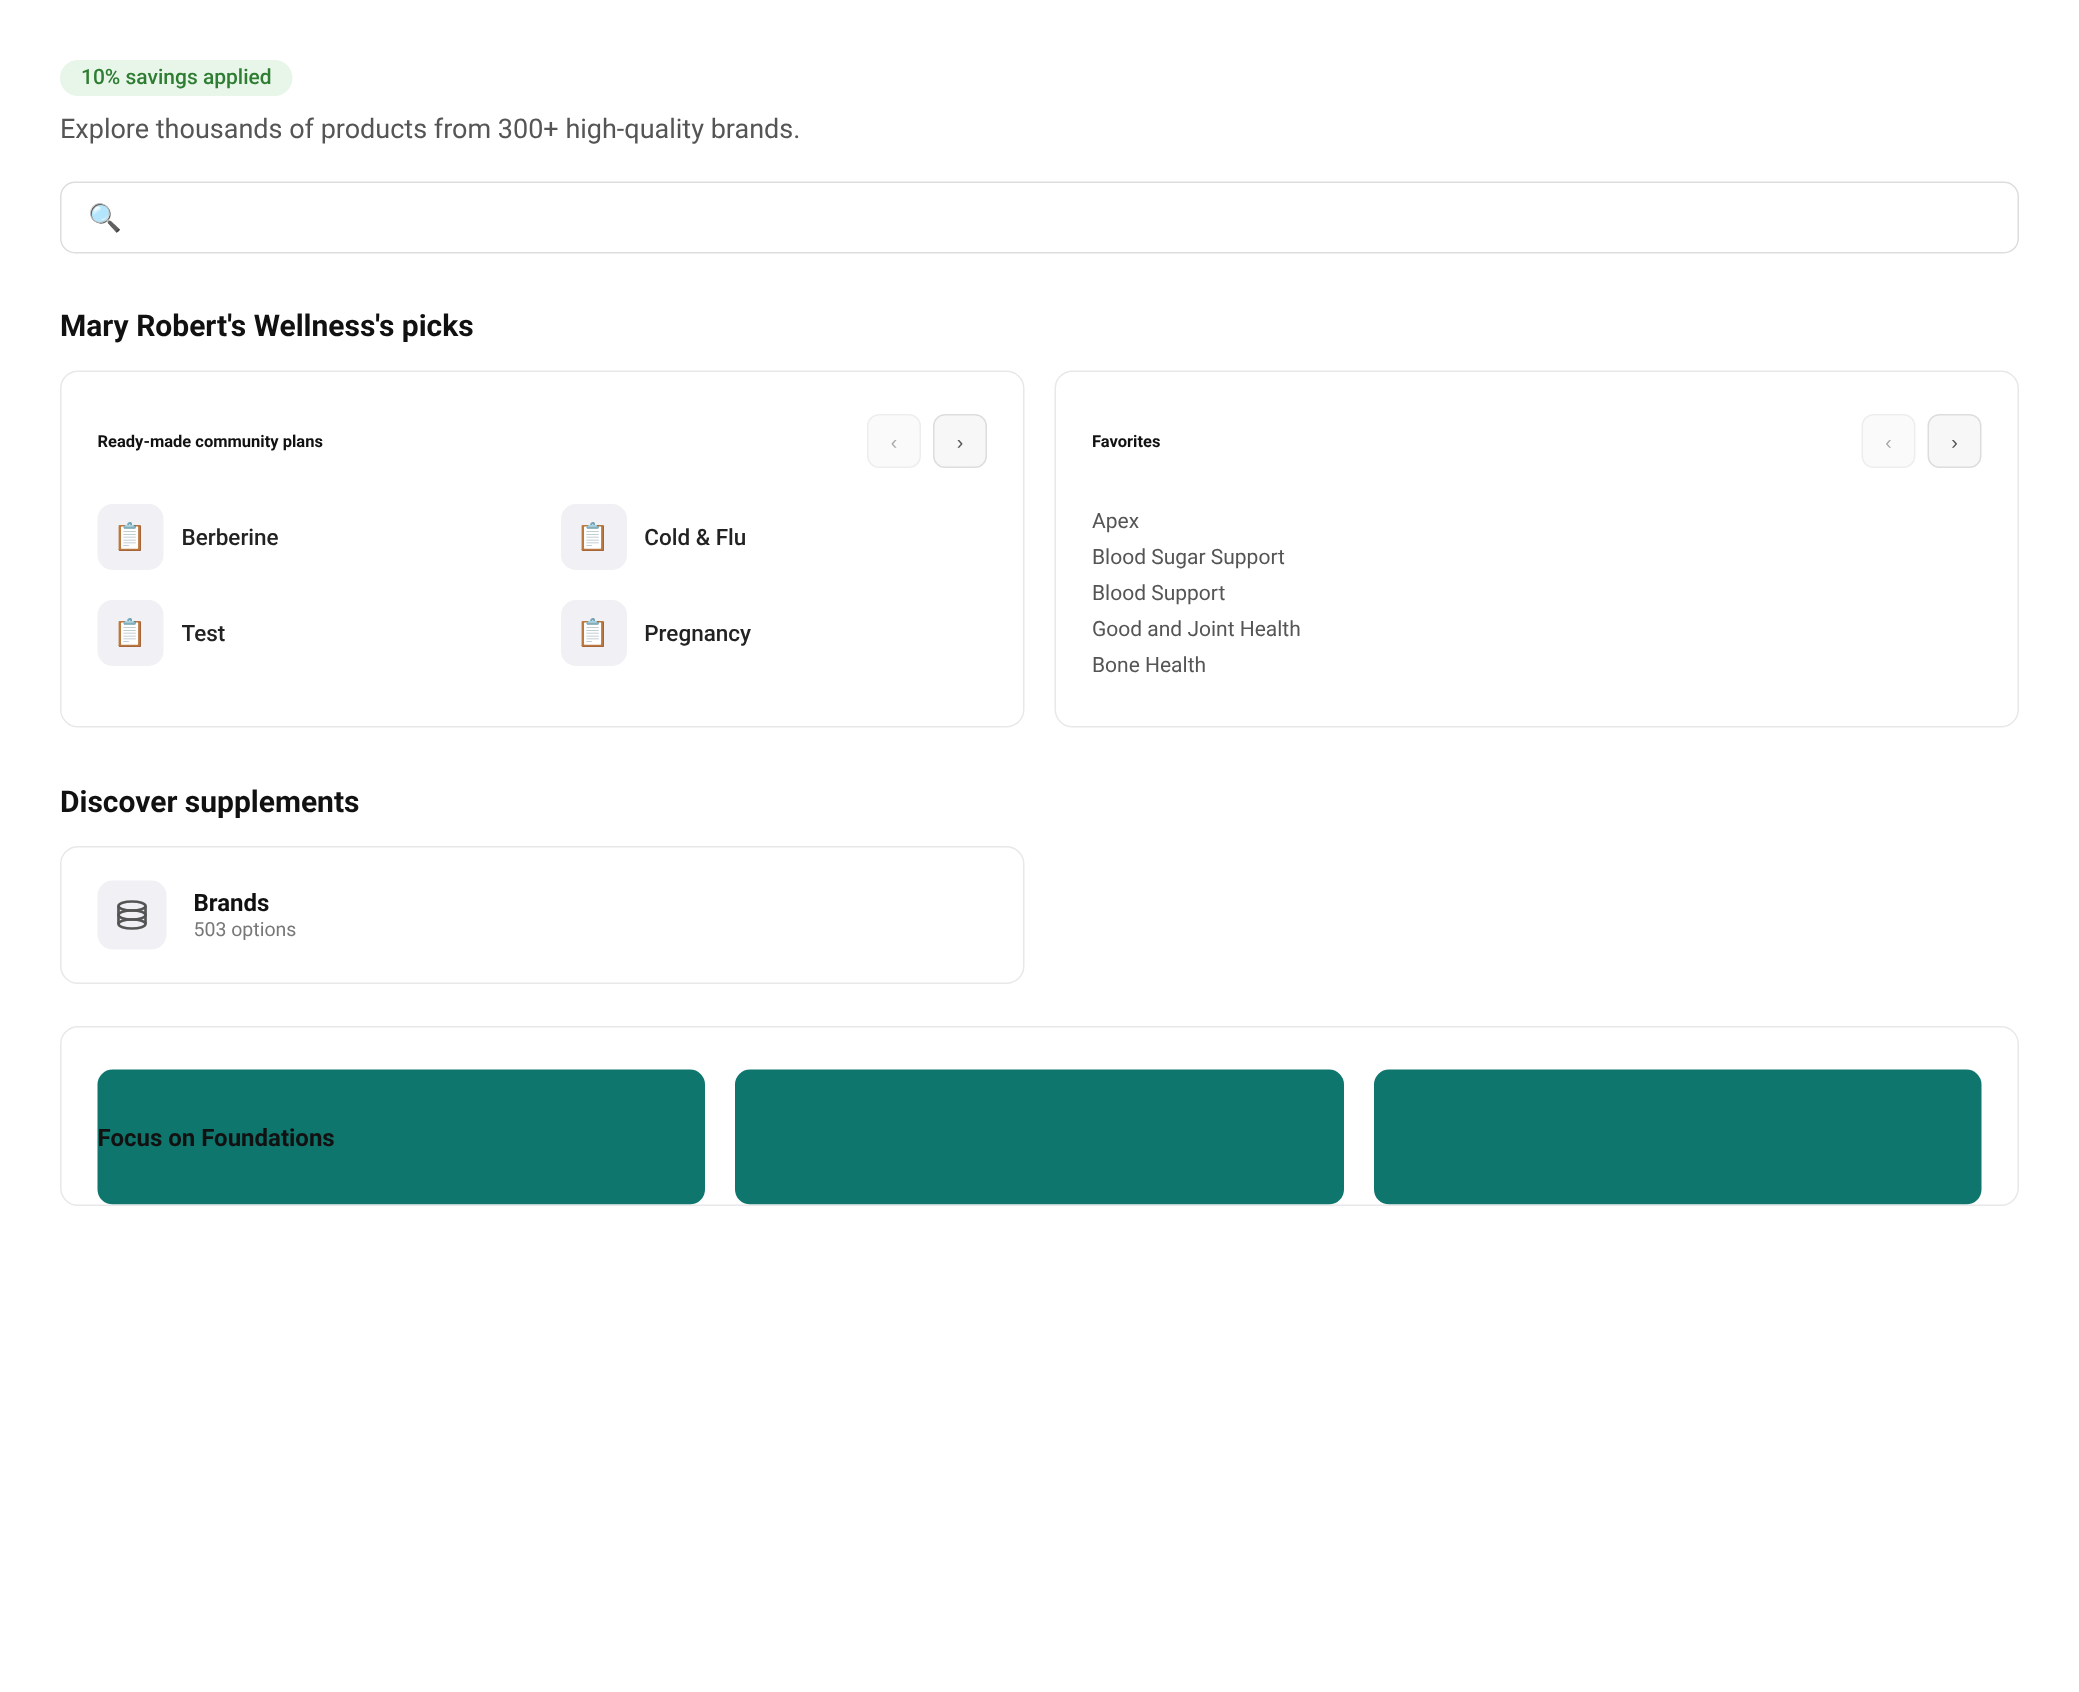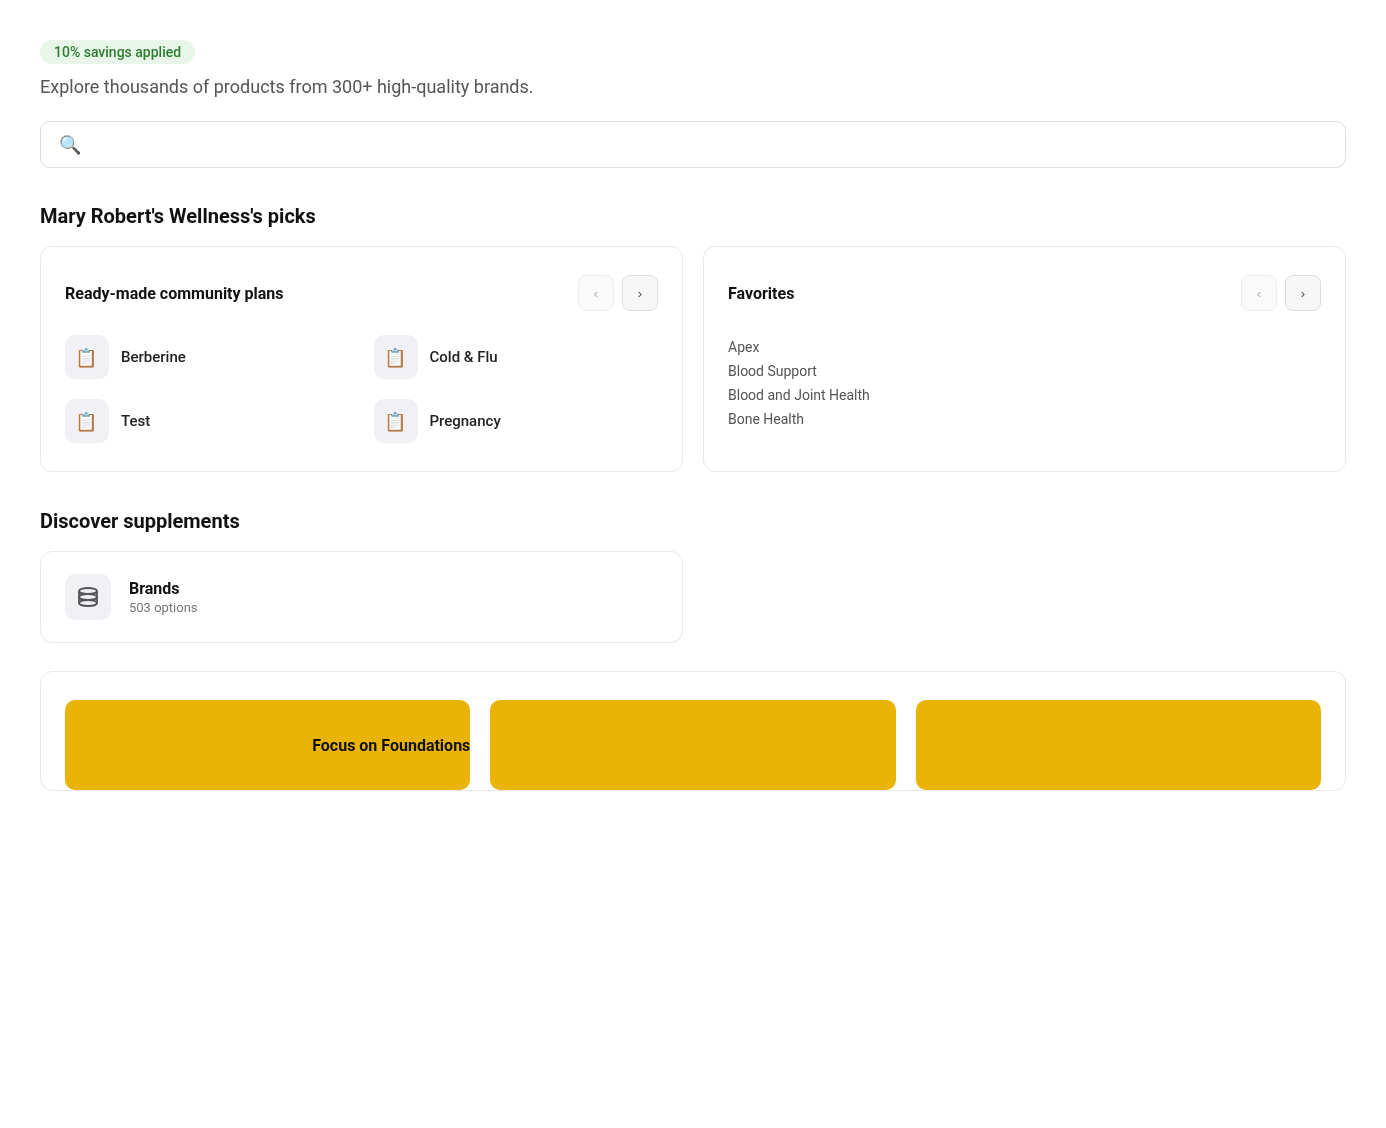--- a/index.html
+++ b/index.html
@@ -85,21 +85,21 @@
     }
 
     .card-header {
       display: flex;
       align-items: center;
       justify-content: space-between;
       margin-bottom: 24px;
     }
 
     .card-title {
-      font-size: 16px;
+      font-size: 11px;
       font-weight: 700;
       color: #111;
     }
 
     .nav-buttons {
       display: flex;
       gap: 8px;
     }
 
     .nav-btn {
@@ -225,26 +225,26 @@
       overflow: hidden;
     }
 
     .bottom-inner-grid {
       display: grid;
       grid-template-columns: 1fr 1fr 1fr;
       gap: 20px;
     }
 
     .bottom-card-placeholder {
-      background: #eab308;
+      background: #0f766e;
       border-radius: 10px;
       height: 90px;
       display: flex;
       align-items: center;
-      justify-content: flex-end;
+      justify-content: flex-start;
     }
 
     .bottom-card-text {
       font-size: 16px;
       font-weight: 700;
       color: #111;
       text-align: center;
     }
   </style>
 </head>
@@ -295,22 +295,23 @@
     <div class="card-header">
       <span class="card-title">Favorites</span>
       <div class="nav-buttons">
         <button class="nav-btn disabled">‹</button>
         <button class="nav-btn">›</button>
       </div>
     </div>
     <div class="favorites-grid">
       <div>
         <div class="fav-item">Apex</div>
+        <div class="fav-item">Blood Sugar Support</div>
         <div class="fav-item">Blood Support</div>
-        <div class="fav-item">Blood and Joint Health</div>
+        <div class="fav-item">Good and Joint Health</div>
         <div class="fav-item">Bone Health</div>
       </div>
     </div>
   </div>
 
 </div>
 
 <h2 class="discover-title">Discover supplements</h2>
 
 <div class="discover-row">

